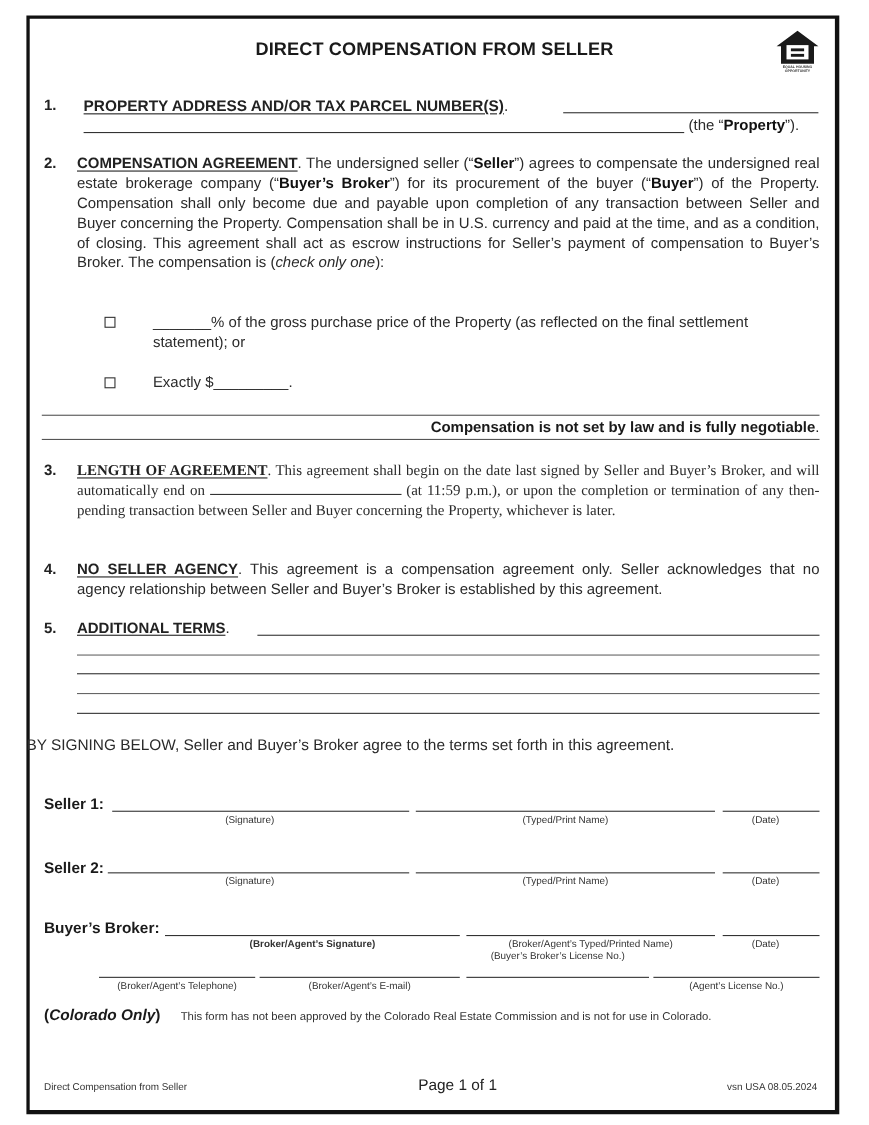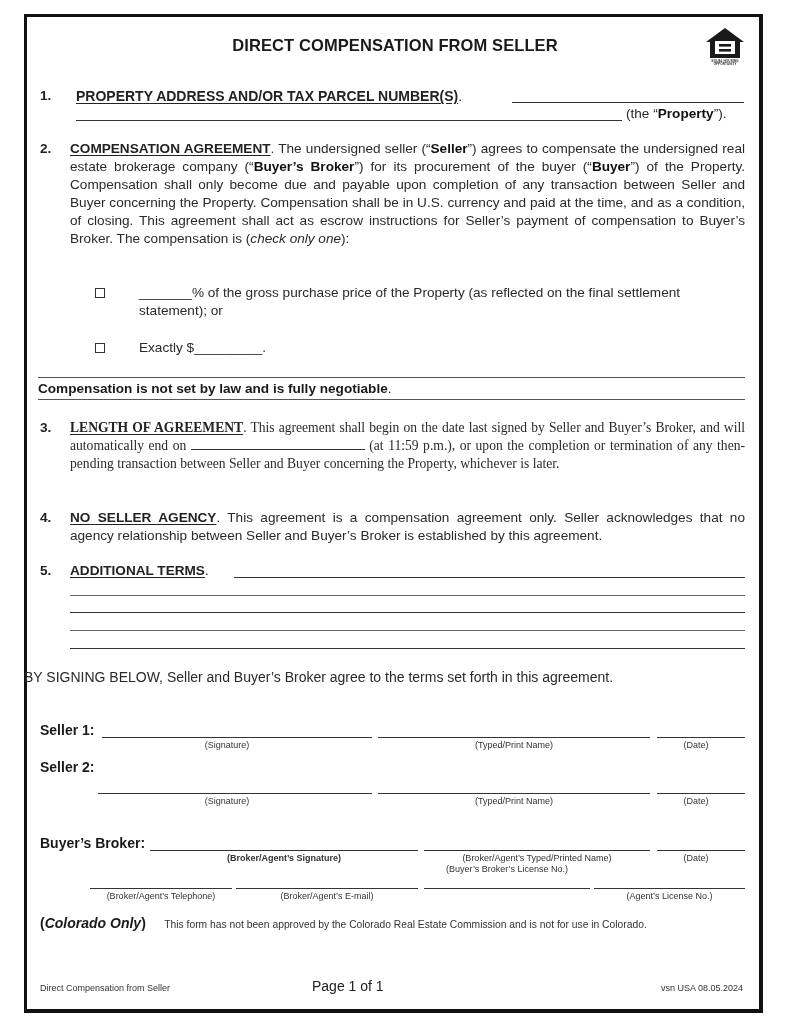--- a/index.html
+++ b/index.html
@@ -78,21 +78,21 @@
 <div class="abs para" style="left:139px; top:284px; width:606px;">
   <span>_______</span><span>% of the gross purchase price of the Property (as reflected on the final settlement statement); or</span>
 </div>
 
 <div class="checkbox" style="left:95px; top:343px;"></div>
 <div class="abs para" style="left:139px; top:339px;">
   <span>Exactly $</span><span>_________</span><span>.</span>
 </div>
 
 <div class="rule" style="left:38px; width:707px; top:377px;"></div>
-<div class="abs" style="left:38px; width:707px; top:381px; text-align:left; font-size:13.6px; font-weight:bold; color:#1a1a1a;">
+<div class="abs" style="left:38px; width:707px; top:381px; text-align:right; font-size:13.6px; font-weight:bold; color:#1a1a1a;">
   <span>Compensation is not set by law and is fully negotiable</span><span style="font-weight:normal;">.</span>
 </div>
 <div class="rule" style="left:38px; width:707px; top:399px;"></div>
 
 <div class="num" style="left:40px; top:420px;">3.</div>
 <div class="abs para just" style="left:70px; top:419px; width:675px;font-family:Liberation Serif, serif;">
   <span class="hd">LENGTH OF AGREEMENT</span><span>.  This agreement shall begin on the date last signed by Seller and Buyer’s Broker, and will automatically end on </span><span style="display:inline-block; width:174px; border-bottom:1.3px solid #333; height:12px; vertical-align:baseline;"></span><span> (at 11:59 p.m.), or upon the completion or termination of any then-pending transaction between Seller and Buyer concerning the Property, whichever is later.</span>
 </div>
 
 <div class="num" style="left:40px; top:510px;">4.</div>
@@ -113,21 +113,21 @@
 <div class="abs para" style="left:24px; top:668px; font-size:14px;">BY SIGNING BELOW, Seller and Buyer’s Broker agree to the terms set forth in this agreement.</div>
 
 <div class="sig-label" style="left:40px; top:722px;text-align:right;">Seller 1:</div>
 <div class="line" style="left:102px; width:270px; top:737px;"></div>
 <div class="line" style="left:378px; width:272px; top:737px;"></div>
 <div class="line" style="left:657px; width:88px; top:737px;"></div>
 <div class="small-cap" style="left:102px; width:250px; top:740px;">(Signature)</div>
 <div class="small-cap" style="left:378px; width:272px; top:740px;">(Typed/Print Name)</div>
 <div class="small-cap" style="left:657px; width:78px; top:740px;">(Date)</div>
 
-<div class="sig-label" style="left:40px; top:759px;text-align:right;">Seller 2:</div>
+<div class="sig-label" style="left:40px; top:781px;text-align:right;">Seller 2:</div>
 <div class="line" style="left:98px; width:274px; top:793px;"></div>
 <div class="line" style="left:378px; width:272px; top:793px;"></div>
 <div class="line" style="left:657px; width:88px; top:793px;"></div>
 <div class="small-cap" style="left:102px; width:250px; top:796px;">(Signature)</div>
 <div class="small-cap" style="left:378px; width:272px; top:796px;">(Typed/Print Name)</div>
 <div class="small-cap" style="left:657px; width:78px; top:796px;">(Date)</div>
 
 <div class="sig-label" style="left:40px; top:835px;">Buyer’s Broker:</div>
 <div class="line" style="left:150px; width:268px; top:850px;"></div>
 <div class="line" style="left:424px; width:226px; top:850px;"></div>
@@ -144,14 +144,14 @@
 <div class="small-cap" style="left:236px; width:182px; top:891px;">(Broker/Agent’s E-mail)</div>
 <div class="small-cap" style="left:424px; width:166px; top:864px;">(Buyer’s Broker’s  License No.)</div>
 <div class="small-cap" style="left:594px; width:151px; top:891px;">(Agent’s License No.)</div>
 
 <div class="abs" style="left:40px; top:914px; white-space:nowrap;">
   <span style="font-size:14px; font-weight:bold; color:#1a1a1a;">(</span><span style="font-size:14px; font-weight:bold; font-style:italic; color:#1a1a1a;">Colorado Only</span><span style="font-size:14px; font-weight:bold; color:#1a1a1a;">)</span>
   <span style="font-size:10.3px; color:#333; margin-left:14px;">This form has not been approved by the Colorado Real Estate Commission and is not for use in Colorado.</span>
 </div>
 
 <div class="footer-small" style="left:40px; top:983px;">Direct Compensation from Seller</div>
-<div class="abs" style="left:312px; width:140px; top:978px; font-size:14px; color:#222;">Page 1 of 1</div>
+<div class="abs" style="left:346px; width:140px; top:978px; text-align:center; font-size:14px; color:#222;">Page 1 of 1</div>
 <div class="footer-small" style="right:47px; top:983px;">vsn USA 08.05.2024</div>
 
 </body></html>

